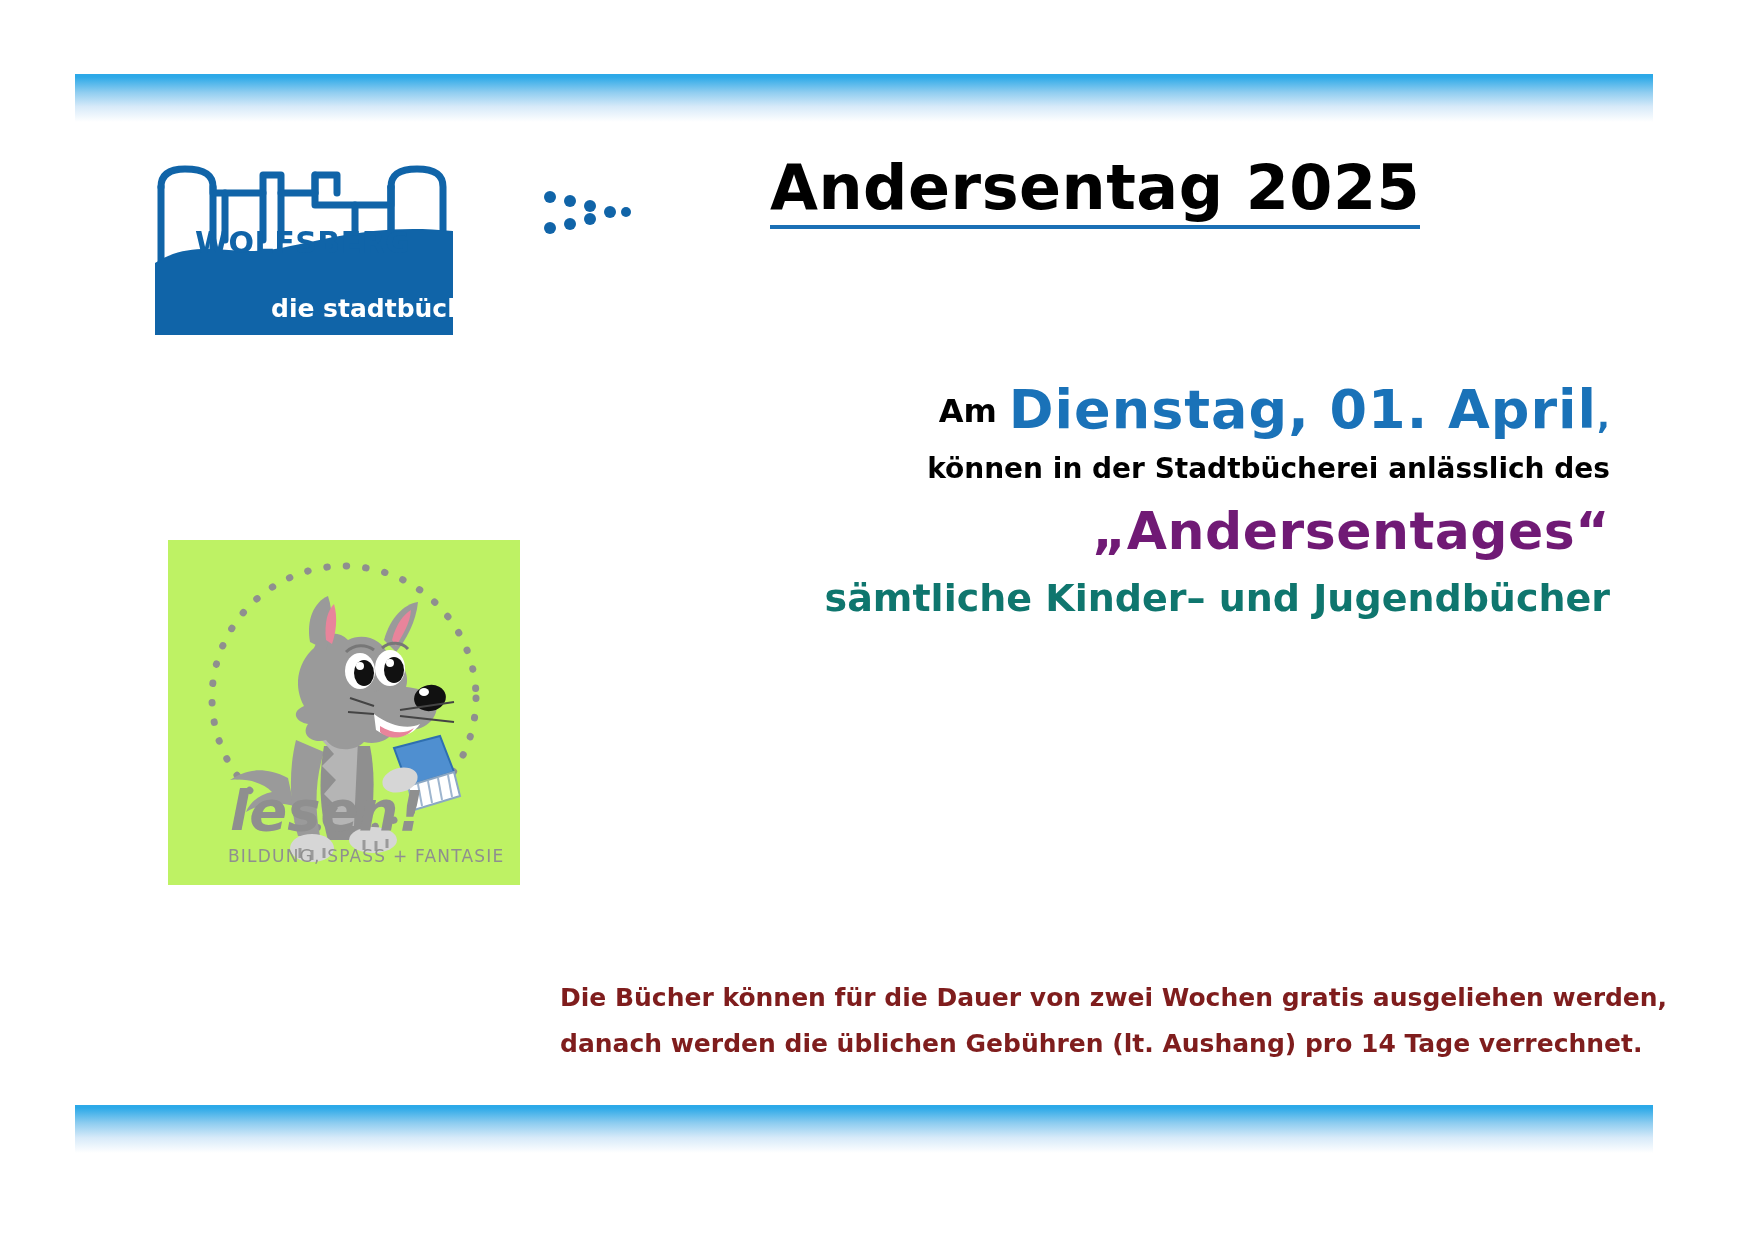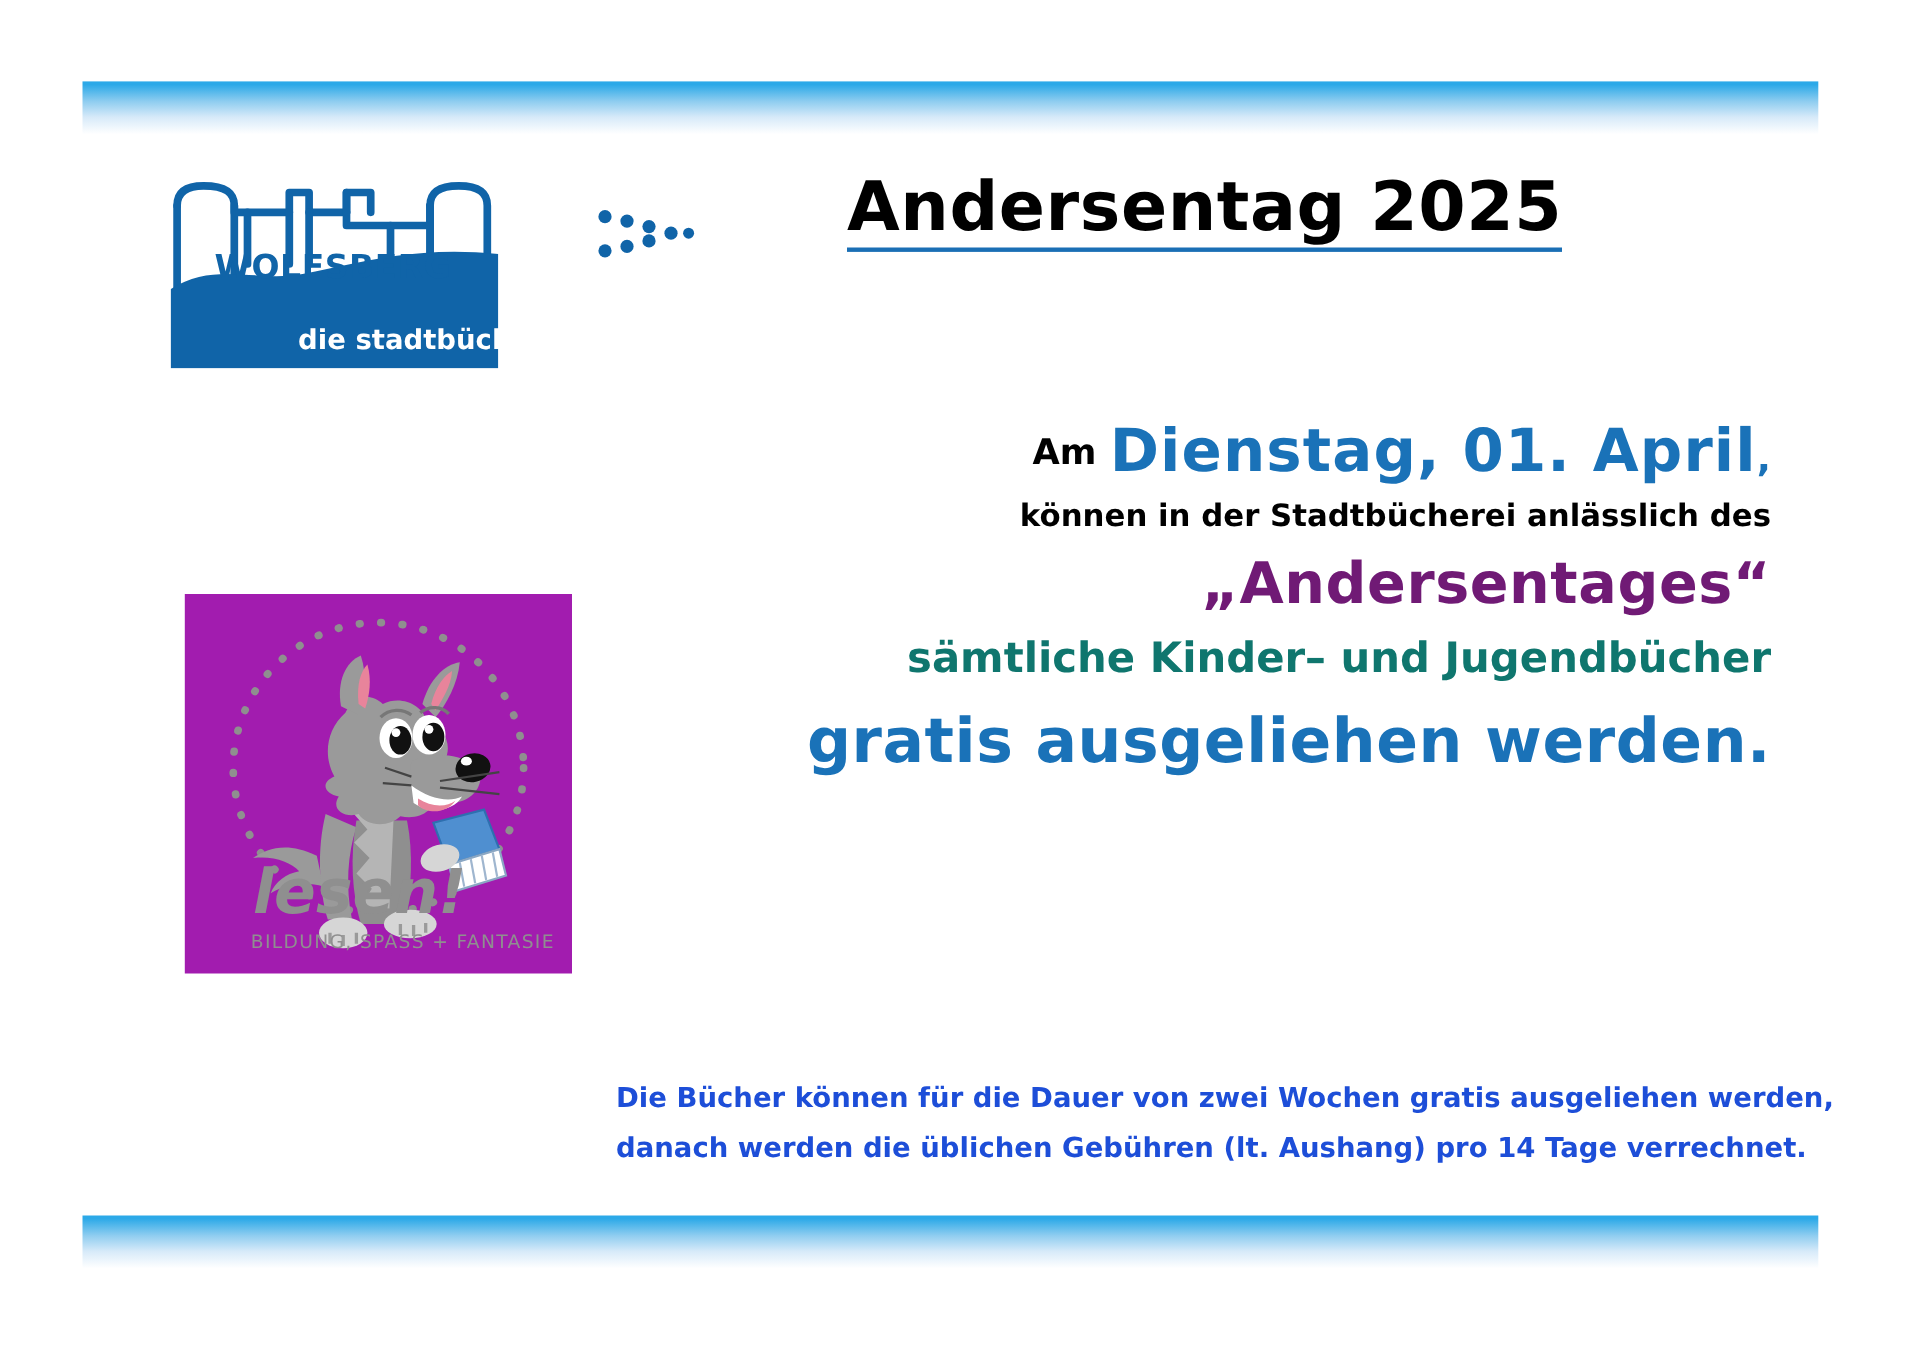--- a/index.html
+++ b/index.html
@@ -64,21 +64,21 @@
     line-height: 1.05;
   }
 
   
   .mascot {
     position: absolute;
     left: 168px;
     top: 540px;
     width: 352px;
     height: 345px;
-    background: #a21caf;
+    background: #bef264;
   }
   .mascot svg { display: block; width: 100%; height: 100%; }
 
   
   .main-text {
     position: absolute;
     left: 580px;
     top: 380px;
     width: 1030px;
     text-align: right;
@@ -139,21 +139,21 @@
   
   .footnote {
     position: absolute;
     left: 560px;
     top: 975px;
     width: 1080px;
     text-align: center;
     font-family: "DejaVu Sans", sans-serif;
     font-size: 25px;
     font-weight: bold;
-    color: #1d4ed8;
+    color: #7f1d1d;
     line-height: 1.85;
   }
   .footnote div { white-space: nowrap; }
 </style>
 </head>
 <body>
 
 <div class="poster">
 
   <div class="bar bar-top"></div>
@@ -280,21 +280,20 @@
     </svg>
   </div>
 
   <div class="main-text">
     <div class="line line-1">
       <span class="small-am">Am</span><span class="big-blue">Dienstag, 01. April</span><span class="comma-blue">,</span>
     </div>
     <div class="line line-2">können in der Stadtbücherei anlässlich des</div>
     <div class="line line-3">„Andersentages“</div>
     <div class="line line-4">sämtliche Kinder– und Jugendbücher</div>
-    <div class="line line-5">gratis ausgeliehen werden.</div>
   </div>
 
   <div class="footnote">
     <div>Die Bücher können für die Dauer von zwei Wochen gratis ausgeliehen werden,</div>
     <div>danach werden die üblichen Gebühren (lt. Aushang) pro 14 Tage verrechnet.</div>
   </div>
 
   <div class="bar bar-bottom"></div>
 
 </div>

